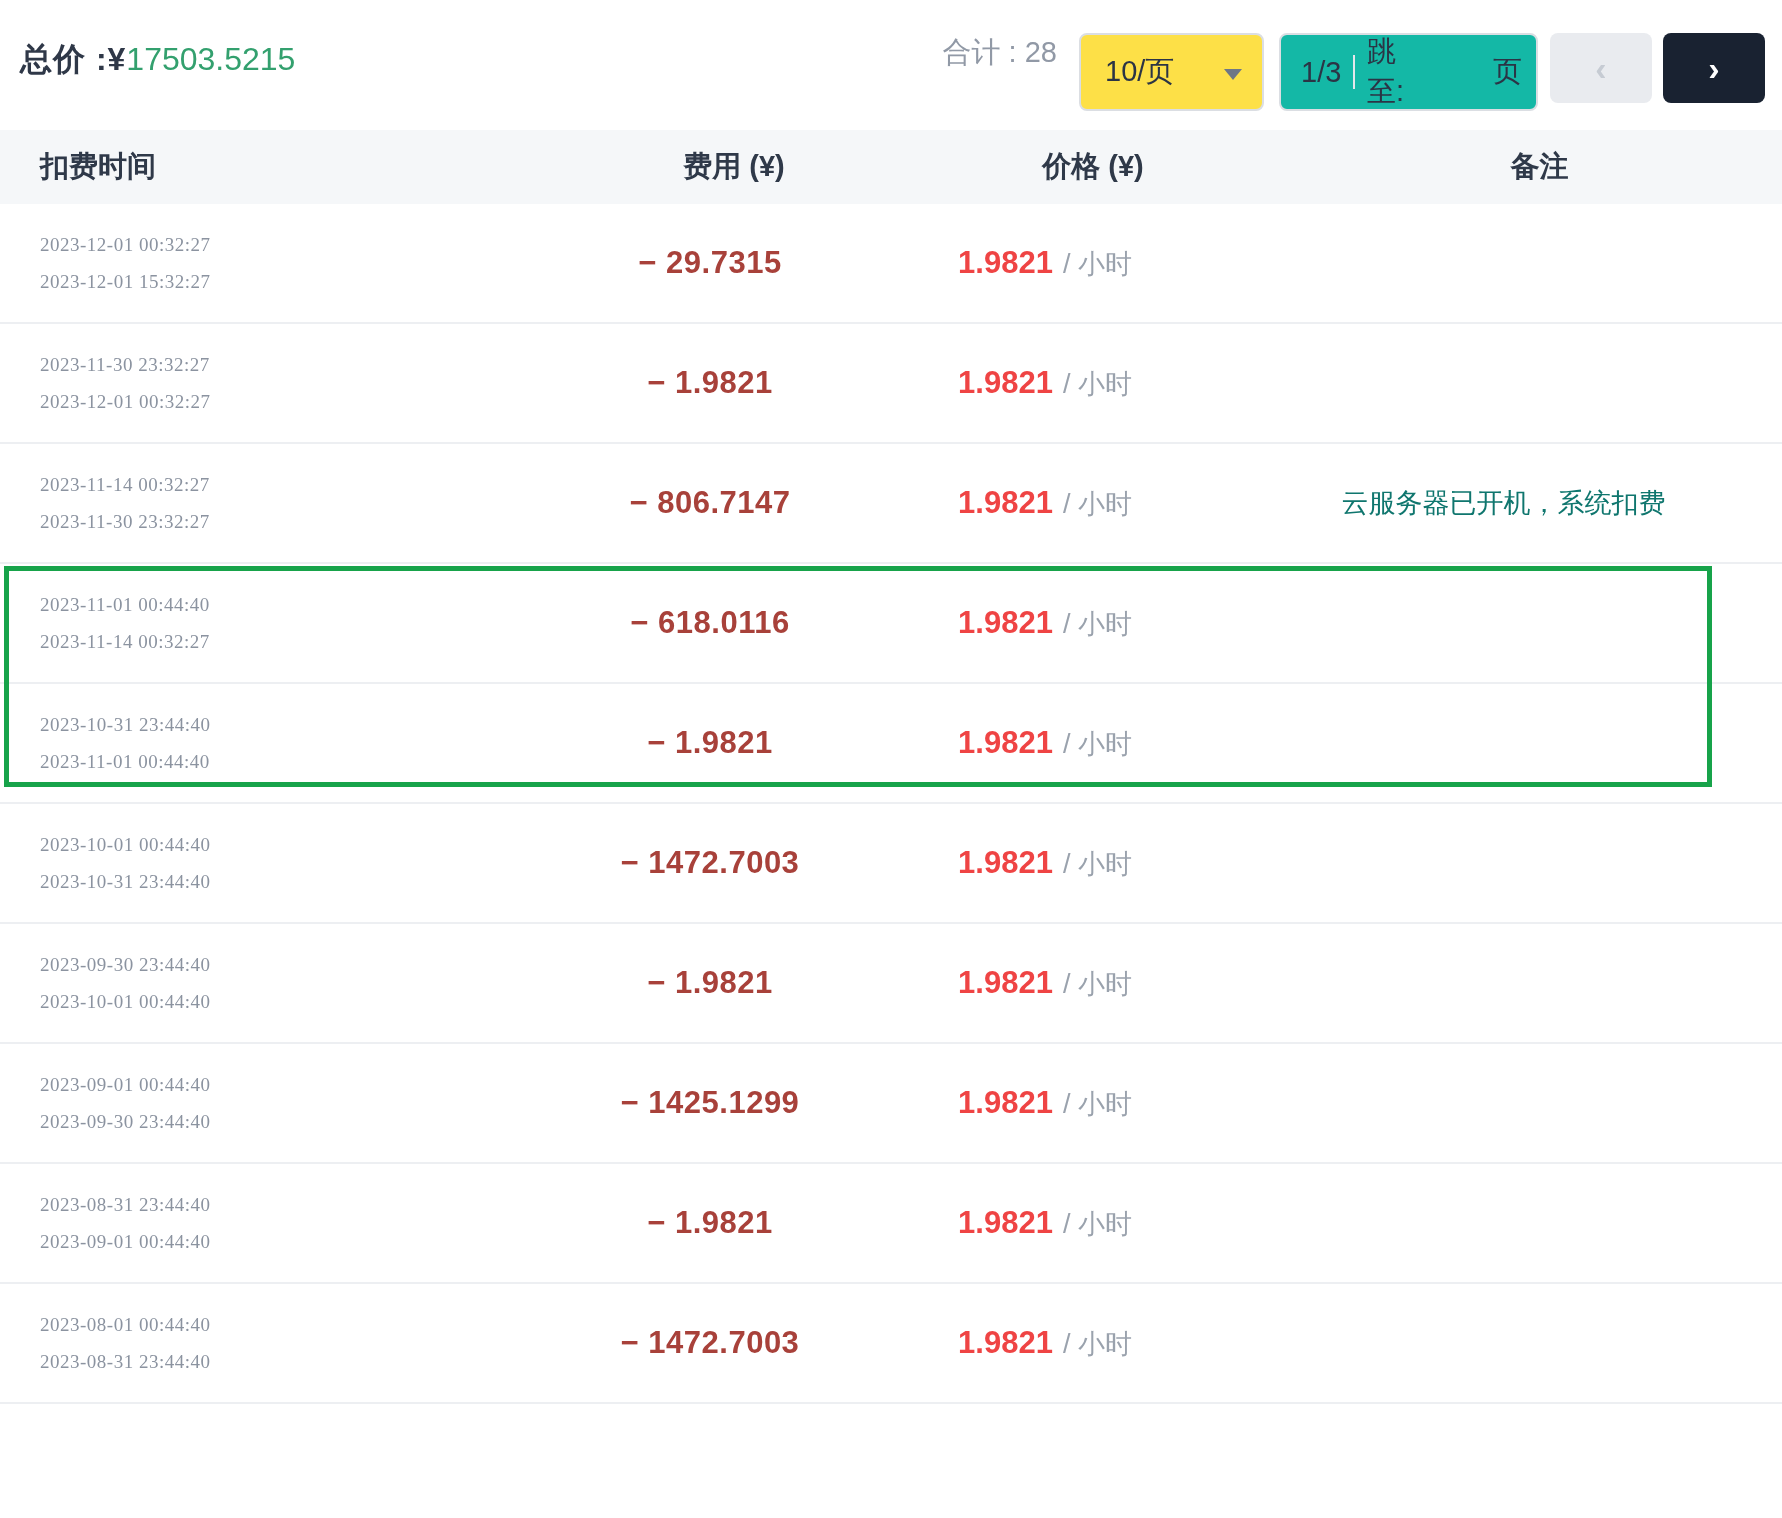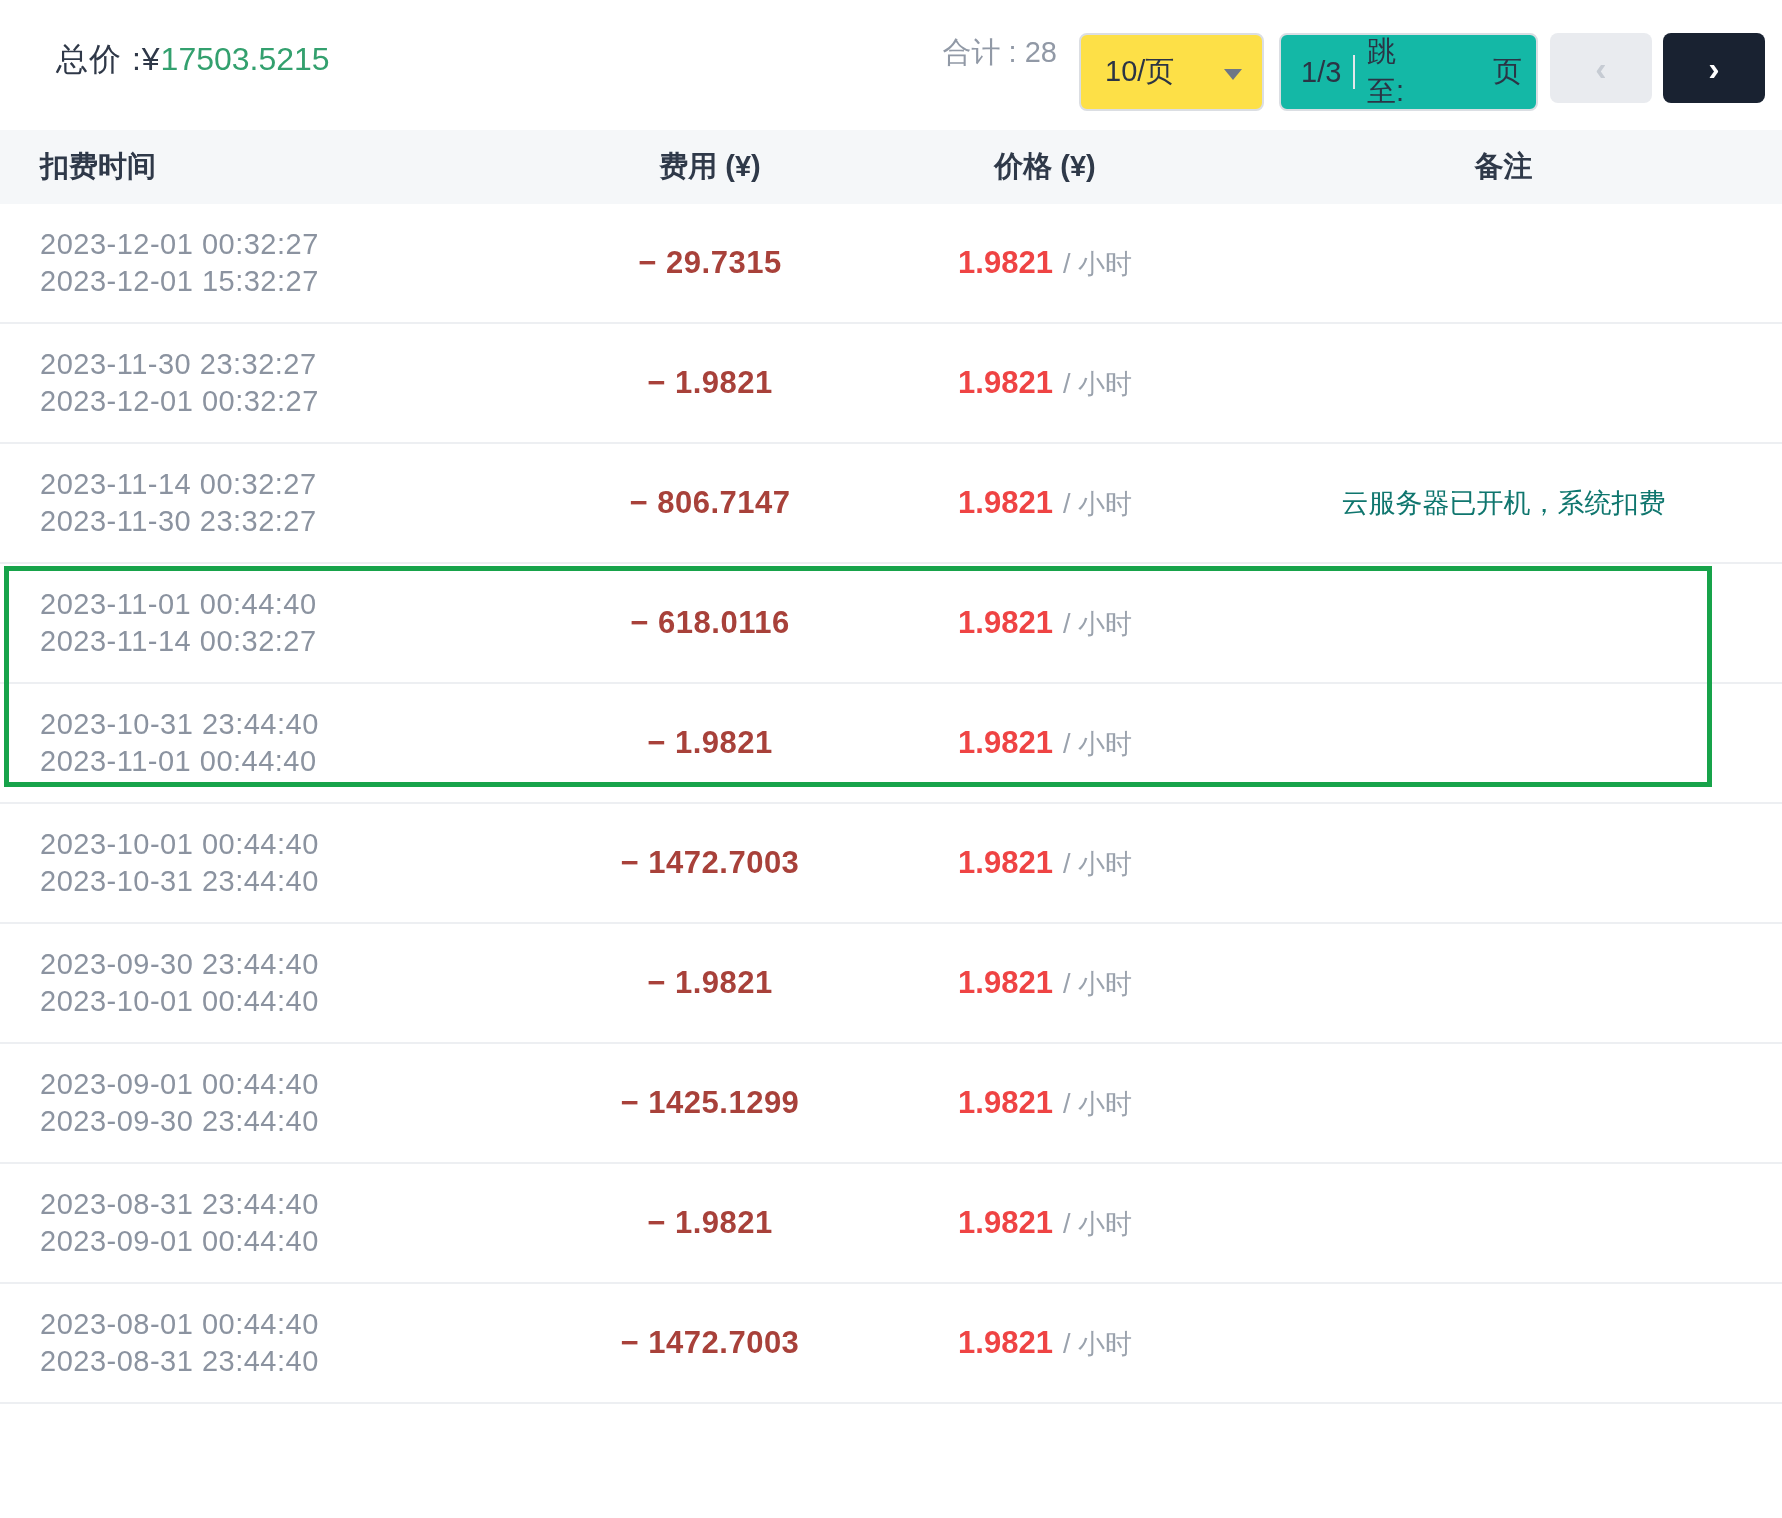--- a/index.html
+++ b/index.html
@@ -10,21 +10,21 @@
   
   .modal-header { height:107px; border-bottom:2px solid #eef0f3; position:relative; }
   .modal-title { position:absolute; left:18px; top:26px; font-size:32px; font-weight:bold; color:#333c4e; }
   .close-btn { position:absolute; right:28px; top:26px; width:44px; height:44px;
     display:flex; align-items:center; justify-content:center; cursor:pointer;
     font-size:38px; font-weight:bold; color:#3a4254; line-height:1; }
 
   
   .toolbar { height:130px; position:relative; }
   .total-line { position:absolute; left:20px; top:38px; font-size:32px; color:#2f3848; }
-  .total-label { font-weight:normal; letter-spacing:1px;margin-left:36px; }
+  .total-label { font-weight:bold; letter-spacing:1px; }
   .total-value { color:#33a06e; font-weight:normal; }
 
   .pager { position:absolute; right:17px; top:0; height:130px; display:flex; align-items:flex-start;margin-top:33px; }
   .pager-total { font-size:29px; color:#9199a6; margin-right:22px; }
   .select-box { width:185px; height:78px; border:2px solid #dbdee3; border-radius:8px;
     display:flex; align-items:center; justify-content:space-between; padding:0 20px 0 24px;
     font-size:29px; color:#2b3445; background:#fde047; cursor:pointer; margin-right:15px; }
   .caret-down { width:0; height:0; border-left:9px solid transparent; border-right:9px solid transparent;
     border-top:11px solid #6e7786; margin-top:4px; }
   .jump-box { width:259px; height:78px; border:2px solid #dbdee3; border-radius:8px;
@@ -34,27 +34,27 @@
   .jump-input { width:74px; height:60px; border:none; outline:none; font-size:29px;
     font-family:inherit; color:#2b3445; background:transparent; }
   .page-btn { width:102px; height:70px; border:none; border-radius:8px; display:flex;
     align-items:center; justify-content:center; cursor:pointer; font-size:34px; font-weight:bold; }
   .page-btn.prev { background:#e9ebef; color:#c6cbd3; margin-right:11px; cursor:default; }
   .page-btn.next { background:#192231; color:#ffffff; }
 
   
   .table { width:1782px; }
   .thead { height:74px; background:#f5f7f9; display:flex; align-items:center;
-    font-size:29px; font-weight:bold; color:#2f3949; }
+    font-size:29px; font-weight:bold; color:#2f3949;gap:24px; }
   .trow { height:120px; display:flex; align-items:center; border-bottom:2px solid #edeff2; }
   .c-time   { width:510px; padding-left:40px; text-align:left; }
   .c-cost   { width:400px; text-align:center; }
   .c-price  { width:270px; text-align:center; white-space:nowrap; }
   .c-remark { flex:1; text-align:center; padding-left:45px; }
-  .time-lines { font-size:29px; color:#8b93a0; line-height:37px; letter-spacing:0.5px; }
+  .time-lines { font-size:19px; color:#8b93a0; line-height:37px; letter-spacing:0.5px;font-family:Liberation Serif, serif; }
   .cost-val { font-size:31px; font-weight:bold; color:#a8413a; letter-spacing:0.5px; }
   .price-val { font-size:31px; font-weight:bold; color:#ef4444; }
   .price-unit { font-size:27px; color:#9aa2ad; font-weight:normal; margin-left:10px; }
   .remark-text { font-size:27px; color:#0f766e; }
 
   
   .highlight-box { position:absolute; left:4px; top:566px; width:1708px; height:221px;
     border:5px solid #17a34a; pointer-events:none; z-index:5; }
 </style>
 </head>

